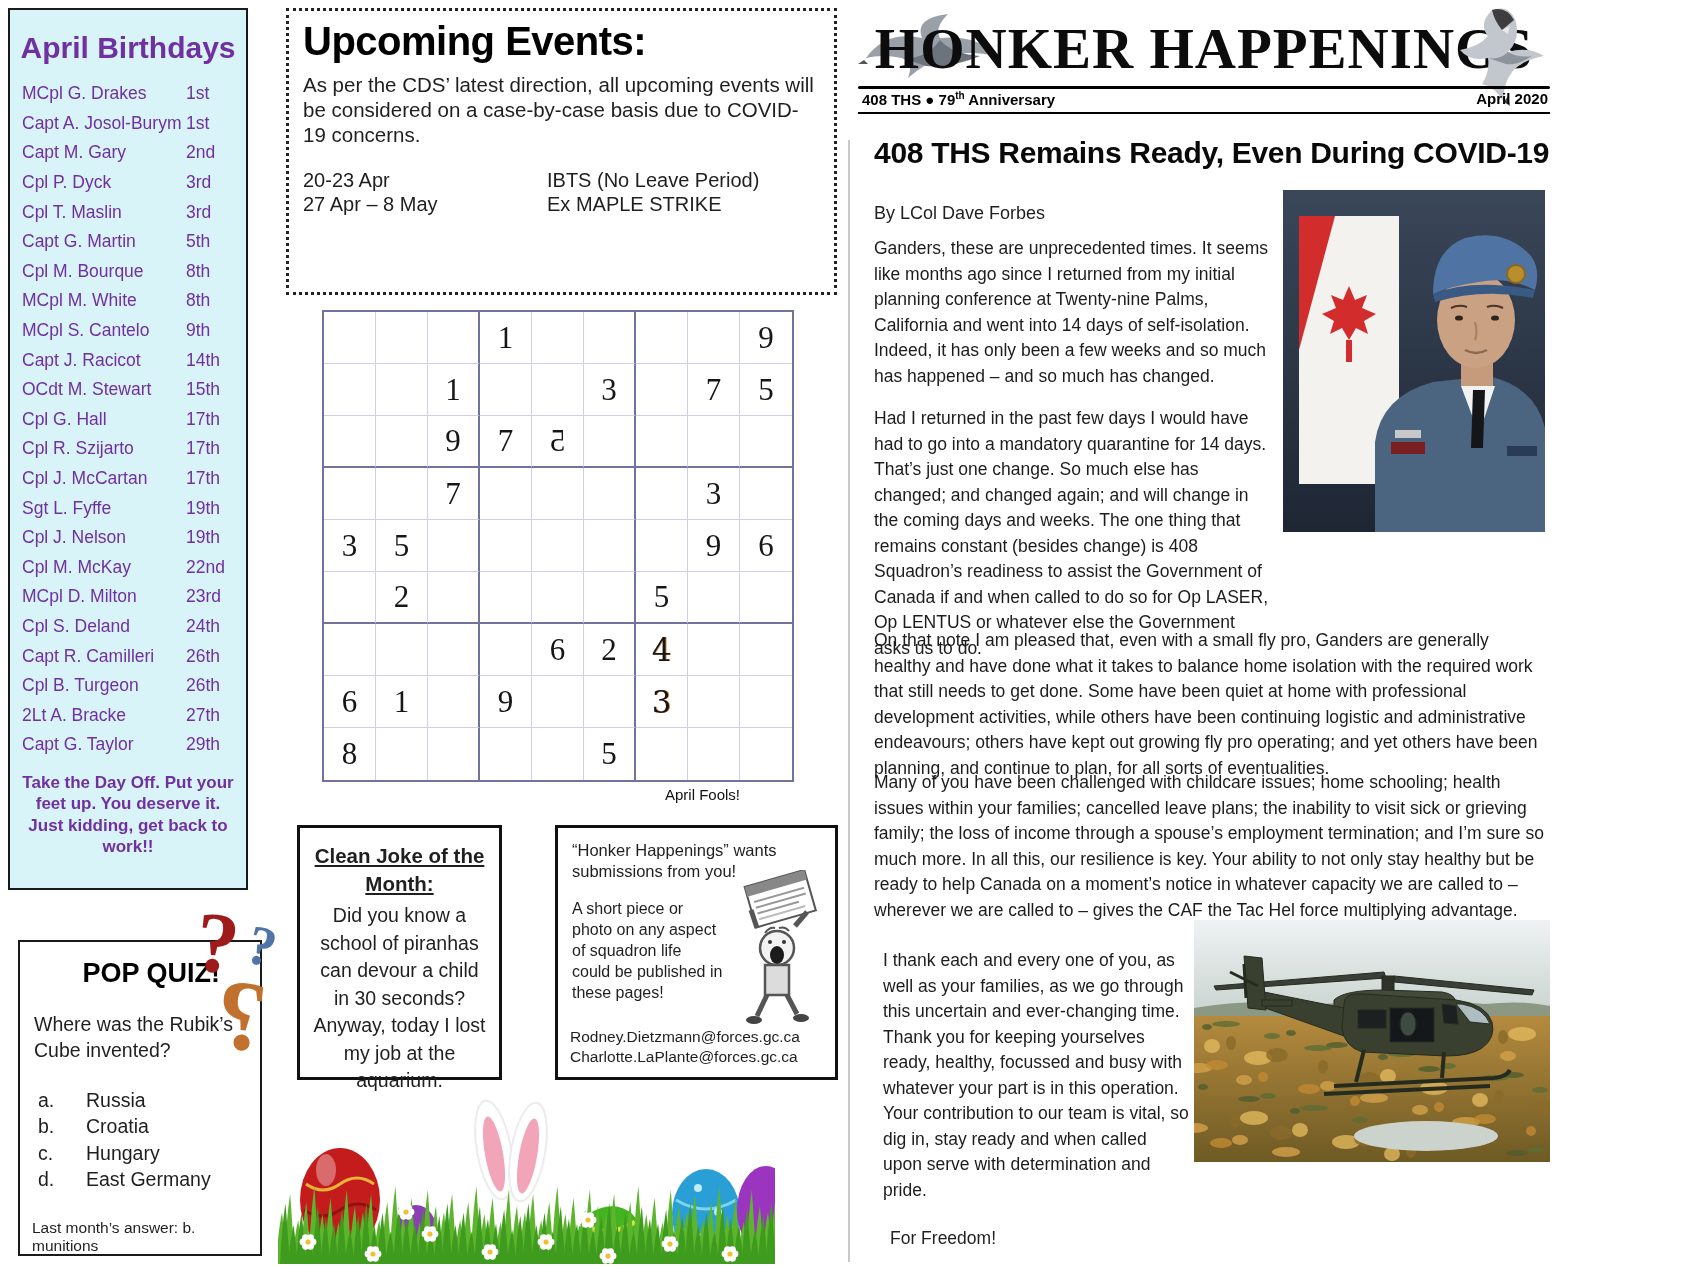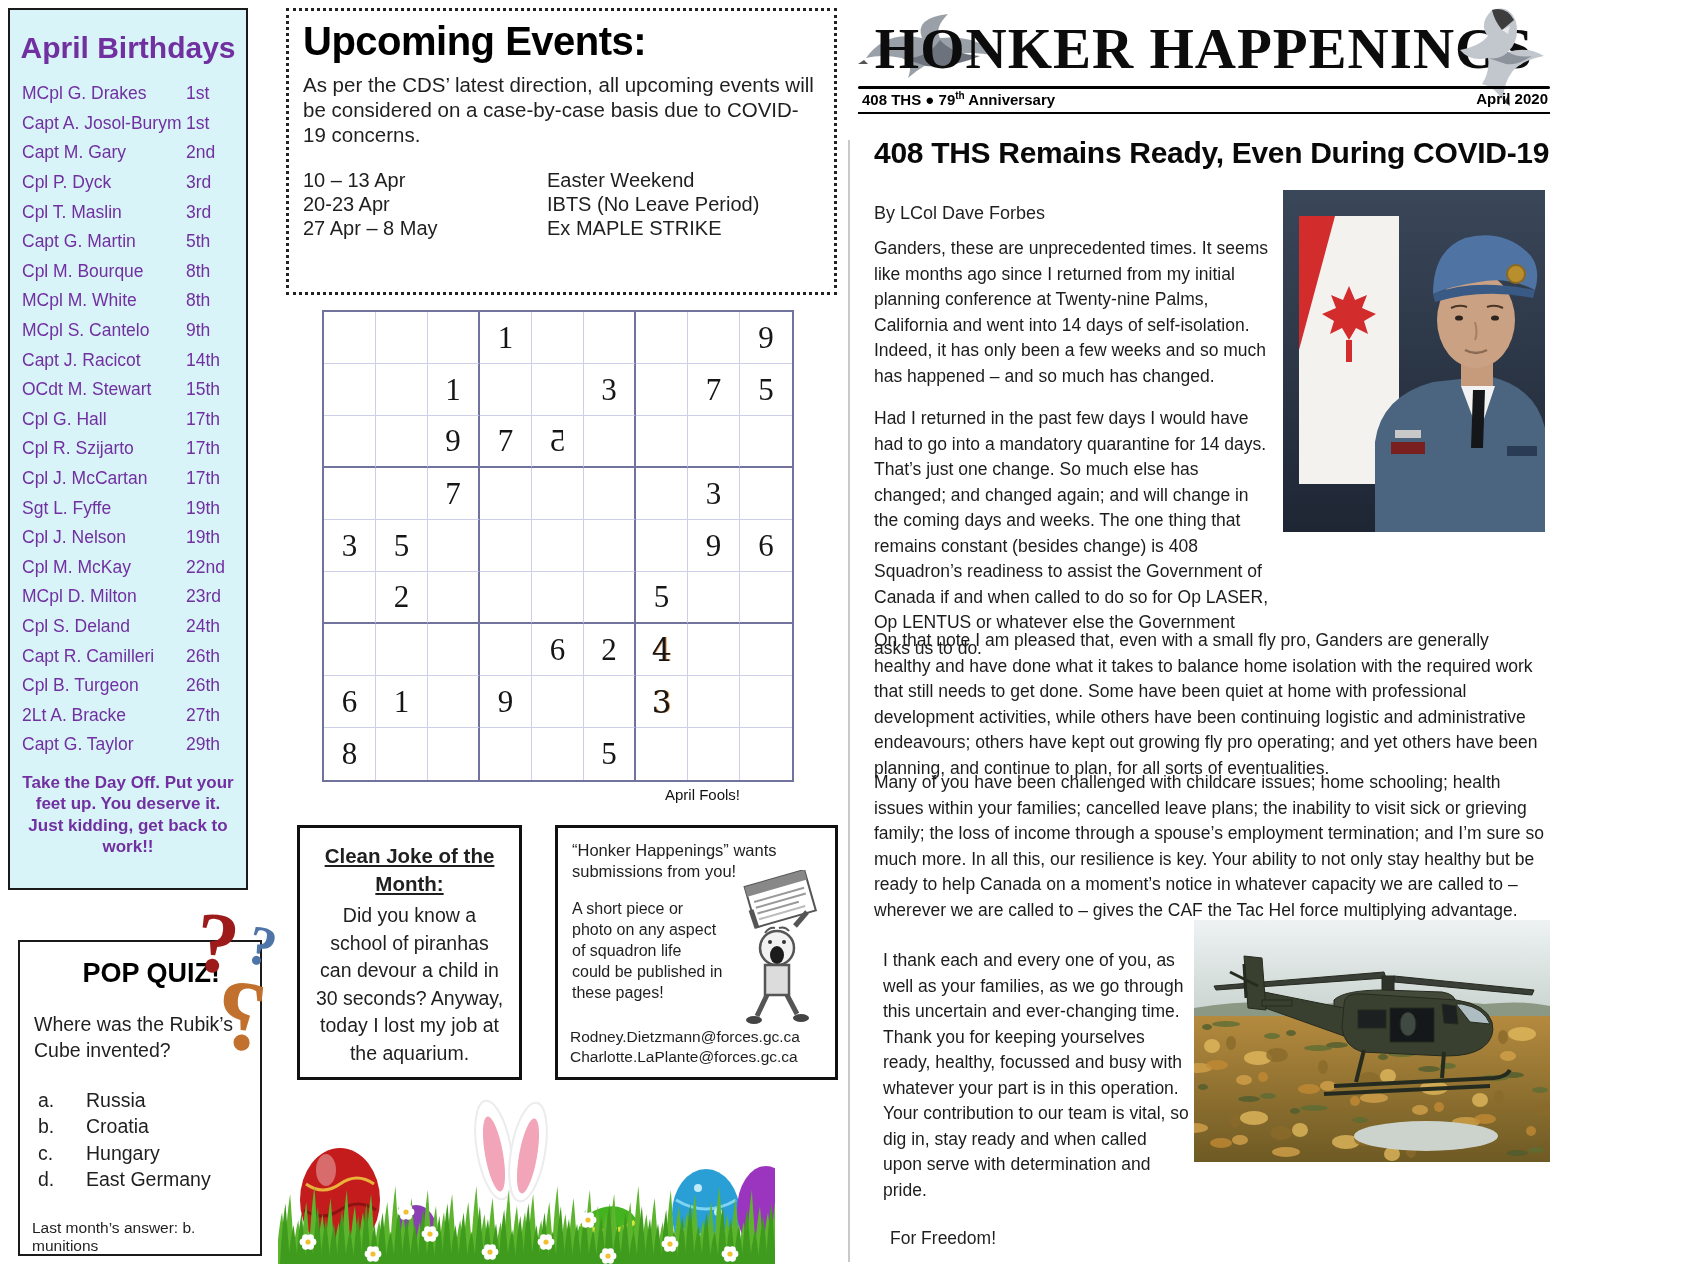--- a/index.html
+++ b/index.html
@@ -40,21 +40,21 @@
   
   #sudoku{left:322px;top:310px;border:2.5px solid #72729e;box-sizing:content-box;background:#fff;
           display:grid;grid-template-columns:repeat(9,52px);grid-template-rows:repeat(9,52px);}
   .scell{box-sizing:border-box;display:flex;align-items:center;justify-content:center;
          font-family:"Liberation Serif",serif;font-size:31px;color:#161616;}
   .mirror{display:inline-block;transform:scaleX(-1);}
   .altnum{font-family:"DejaVu Serif",serif;text-shadow:1px 0 0 rgba(224,120,32,.75);}
   #fools-caption{left:598px;top:786px;width:142px;text-align:right;font-size:15px;color:#111;}
 
   
-  #joke-box{left:297px;top:825px;width:225px;height:255px;border:3px solid #111;box-sizing:border-box;background:#fff;}
+  #joke-box{left:297px;top:825px;width:205px;height:255px;border:3px solid #111;box-sizing:border-box;background:#fff;}
   #joke-title{margin:14px 10px 0 10px;text-align:center;font-size:20.5px;font-weight:bold;text-decoration:underline;line-height:28px;}
   #joke-text{margin:4px 12px 0 12px;text-align:center;font-size:19.5px;line-height:27.5px;}
   #subs-box{left:555px;top:825px;width:283px;height:255px;border:3px solid #111;box-sizing:border-box;background:#fff;}
   #subs-line1{margin:12px 12px 0 14px;font-size:16.5px;line-height:21px;}
   #subs-line2{margin:16px 0 0 14px;width:152px;font-size:16px;line-height:21px;}
   #subs-emails{position:absolute;left:12px;bottom:10px;font-size:15.5px;line-height:20px;}
   #newsboy{position:absolute;right:4px;top:42px;}
 
   
   #easter{left:278px;top:1092px;}
@@ -214,24 +214,20 @@
     <div id="quiz-answer">Last month’s answer: b. munitions</div>
   </div>
   <span class="qmark abs" id="qmark-red">?</span>
   <span class="qmark abs" id="qmark-blue">?</span>
   <span class="qmark abs" id="qmark-orange">?</span>
 
   <div class="abs" id="events-box">
     <div id="events-title">Upcoming Events:</div>
     <div id="events-intro">As per the CDS’ latest direction, all upcoming events will be considered on a case-by-case basis due to COVID-19 concerns.</div>
     <div id="events-rows">
-        <div class="event-row">
-          <span class="edate">10 – 13 Apr</span>
-          <span class="ename">Easter Weekend</span>
-        </div>
         <div class="event-row">
           <span class="edate">20-23 Apr</span>
           <span class="ename">IBTS (No Leave Period)</span>
         </div>
         <div class="event-row">
           <span class="edate">27 Apr – 8 May</span>
           <span class="ename">Ex MAPLE STRIKE</span>
         </div>
       </div>
   </div>

